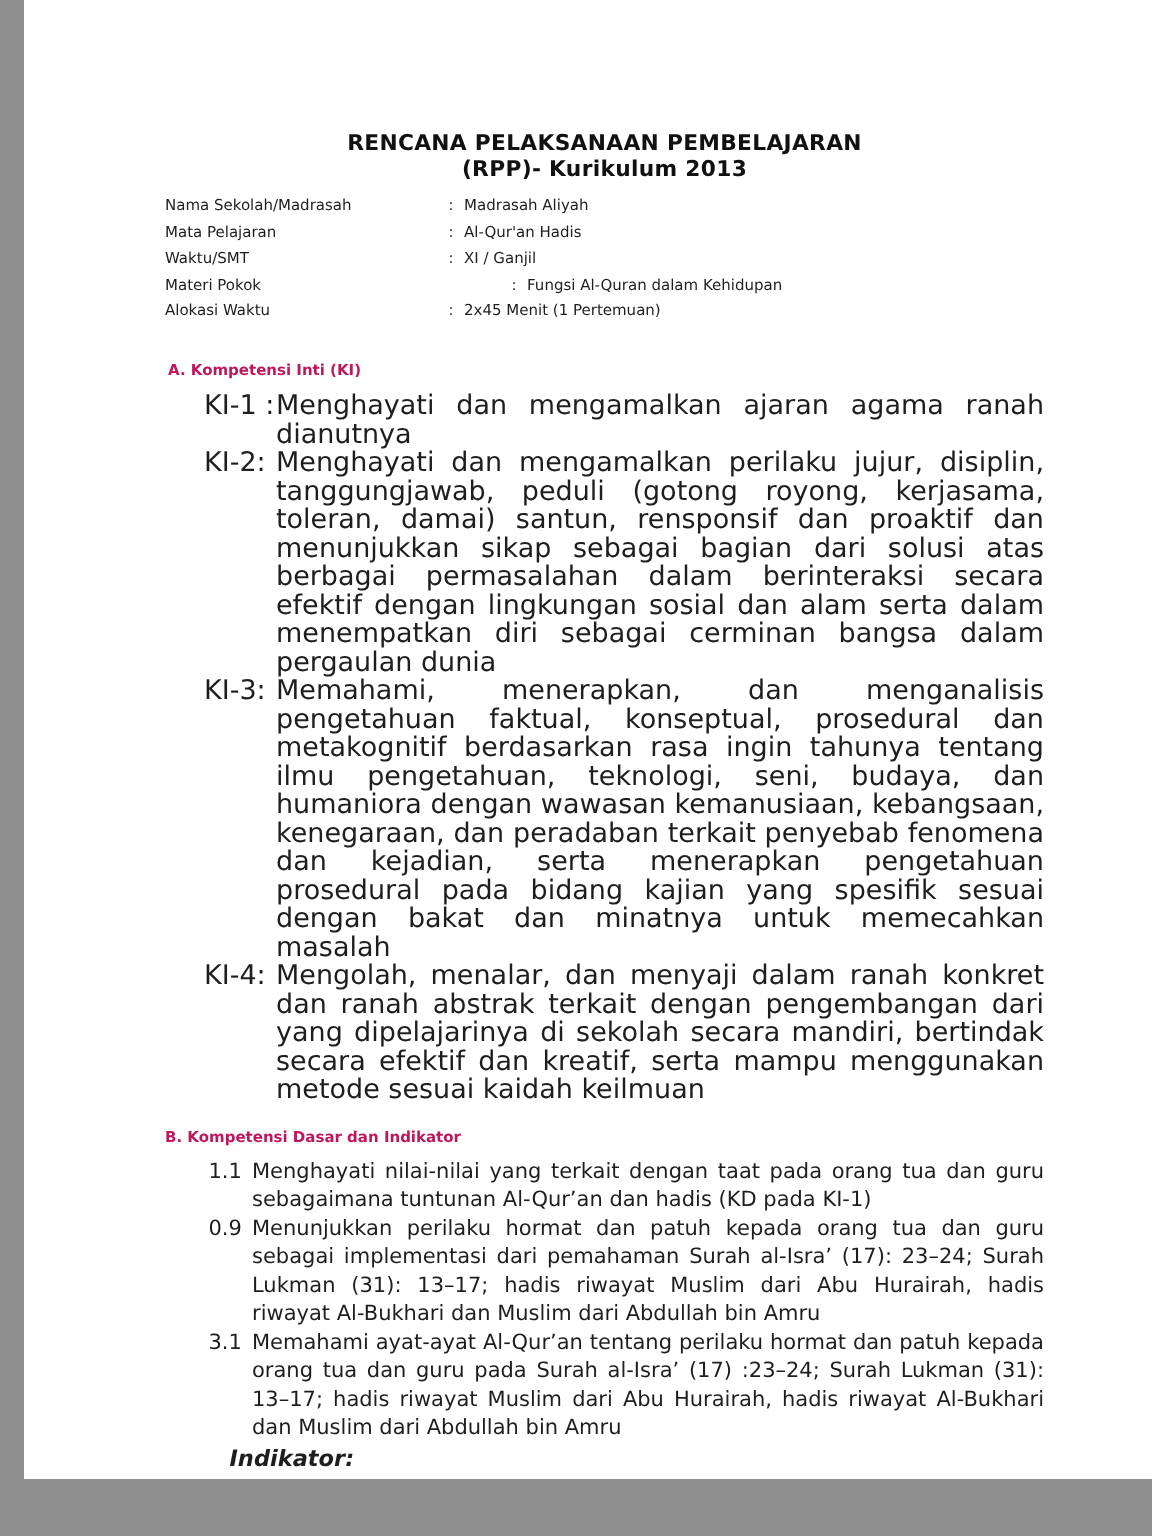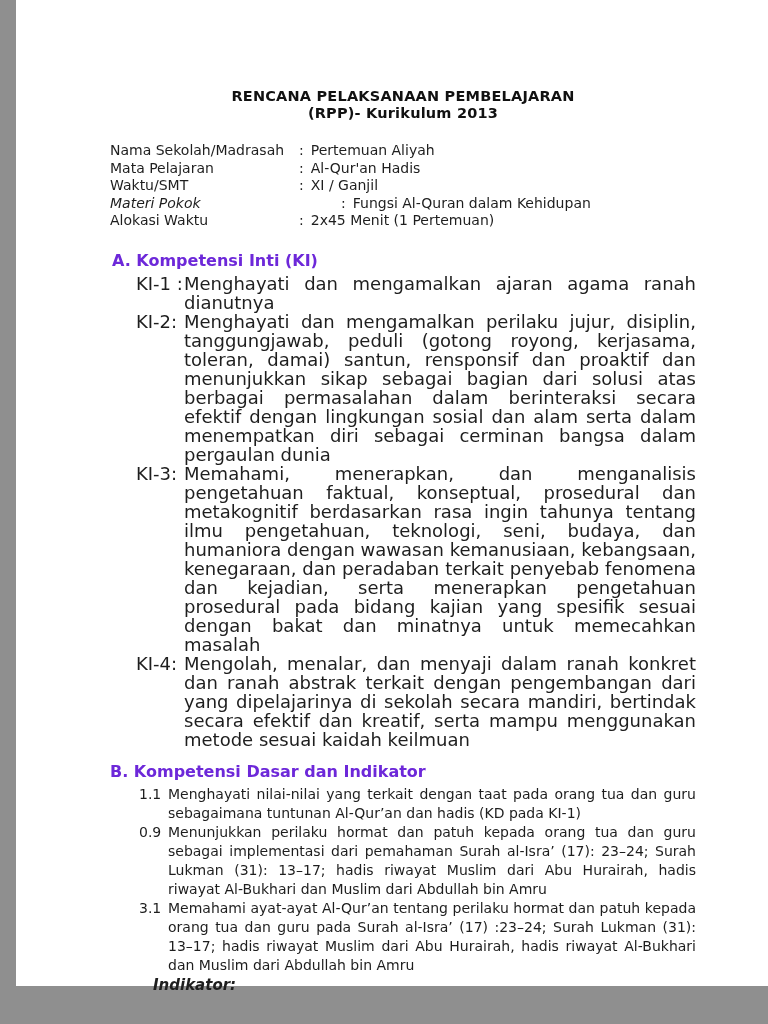--- a/index.html
+++ b/index.html
@@ -31,44 +31,43 @@
   }
   .doc-title {
     text-align: center;
     font-weight: bold;
     font-size: 14.5px;
     line-height: 17px;
     color: #111;
     letter-spacing: 0.2px;
   }
   .meta {
-    margin-top: 20px;
-    font-size: 14px;
+    margin-top: 7px;
+    font-size: 10px;
     line-height: 17.5px;
   }
   .meta-row {
     display: flex;
   }
   .meta-label {
     width: 189px;
     flex: 0 0 auto;
   }
   .meta-row.materi .meta-label {
     width: 231px;
-    font-style: italic;
   }
   .meta-sep {
     flex: 0 0 auto;
     margin-right: 7px;
   }
   .section-heading {
     font-weight: bold;
-    font-size: 16px;
+    font-size: 10px;
     line-height: 19px;
-    color: #6d28d9;
+    color: #be185d;
   }
   .heading-a {
     margin-top: 21px;
     margin-left: 2px;
   }
   .heading-b {
     margin-top: 13px;
   }
   .ki-list {
     margin-top: 4px;
@@ -119,21 +118,21 @@
 
     <div class="doc-title">
       <div>RENCANA PELAKSANAAN PEMBELAJARAN</div>
       <div>(RPP)- Kurikulum 2013</div>
     </div>
 
     <div class="meta">
       <div class="meta-row">
         <span class="meta-label">Nama Sekolah/Madrasah</span>
         <span class="meta-sep">:</span>
-        <span class="meta-value">Pertemuan Aliyah</span>
+        <span class="meta-value">Madrasah Aliyah</span>
       </div>
       <div class="meta-row">
         <span class="meta-label">Mata Pelajaran</span>
         <span class="meta-sep">:</span>
         <span class="meta-value">Al-Qur'an Hadis</span>
       </div>
       <div class="meta-row">
         <span class="meta-label">Waktu/SMT</span>
         <span class="meta-sep">:</span>
         <span class="meta-value">XI / Ganjil</span>

